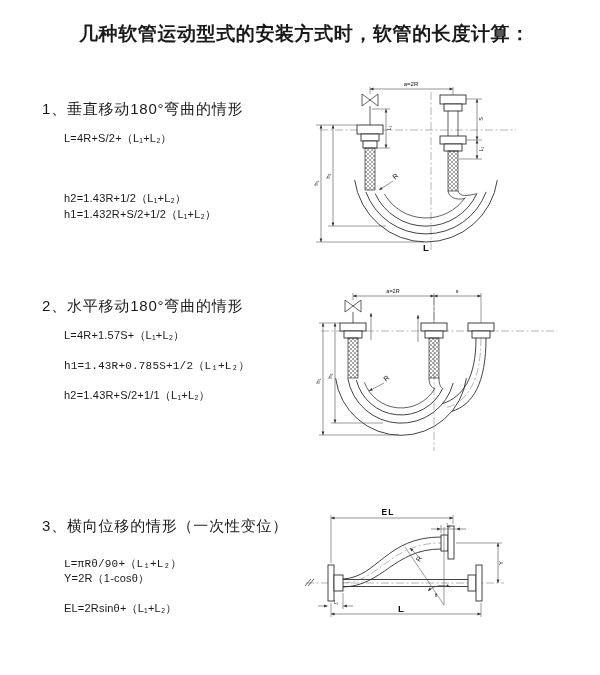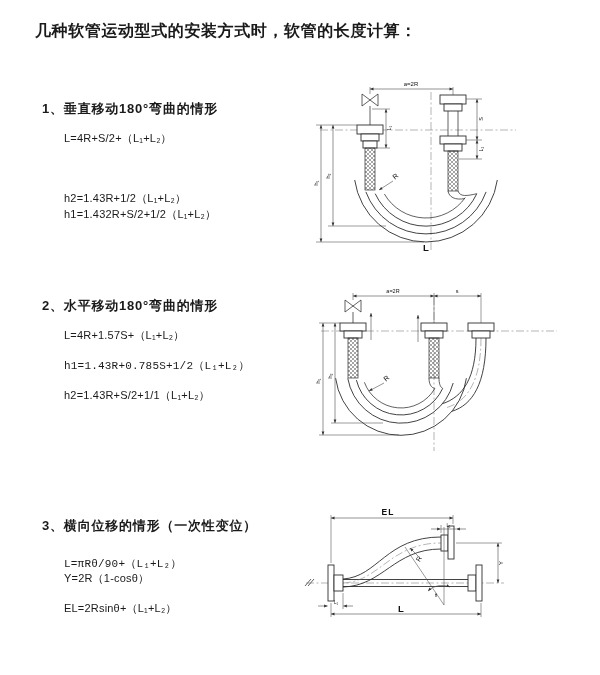--- a/index.html
+++ b/index.html
@@ -2,22 +2,22 @@
 <html><head>
 <meta charset="utf-8">
 <style>
   html,body{margin:0;padding:0;}
   body{
     width:600px;height:675px;background:#ffffff;position:relative;
     font-family:"Liberation Sans","DejaVu Sans",sans-serif;color:#1a1a1a;
     overflow:hidden;
   }
   .abs{position:absolute;white-space:nowrap;}
-  .title{font-size:16px;font-weight:bold;letter-spacing:0.6px;}
-  .heading{font-size:13px;font-weight:bold;letter-spacing:0.8px;}
+  .title{font-size:19px;font-weight:bold;letter-spacing:0.6px;margin-left:44px;}
+  .heading{font-size:15px;font-weight:normal;letter-spacing:0.8px;}
   .formula{font-size:11px;font-weight:normal;letter-spacing:0.2px;}
   svg{position:absolute;overflow:visible;}
   svg text{font-family:"Liberation Sans","DejaVu Sans",sans-serif;fill:#111;}
   .hose{stroke:#2e2e2e;stroke-width:0.9;fill:none;}
   .hoset{stroke:#2e2e2e;stroke-width:0.75;fill:none;}
   .fit{fill:#ffffff;stroke:#2e2e2e;stroke-width:0.9;}
   .braid{stroke:#2e2e2e;stroke-width:0.7;}
   .dim{stroke:#4a4a4a;stroke-width:0.6;fill:none;}
   .ext{stroke:#4a4a4a;stroke-width:0.55;fill:none;}
   .cl{stroke:#6a6a6a;stroke-width:0.5;fill:none;stroke-dasharray:8 2.5 2 2.5;}

